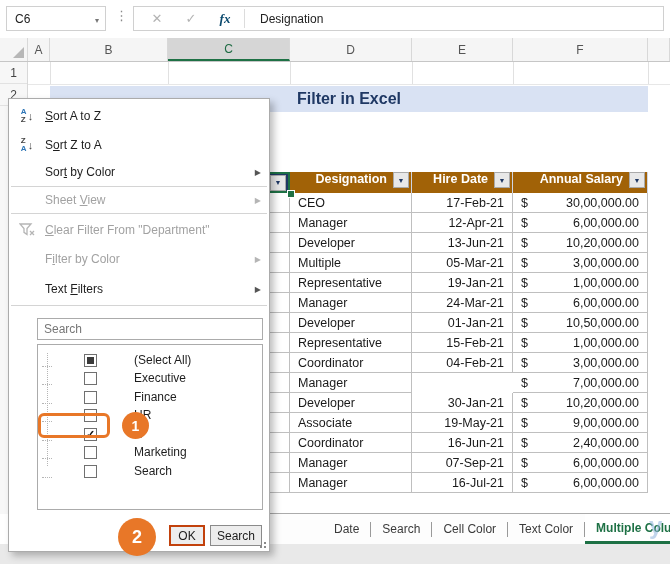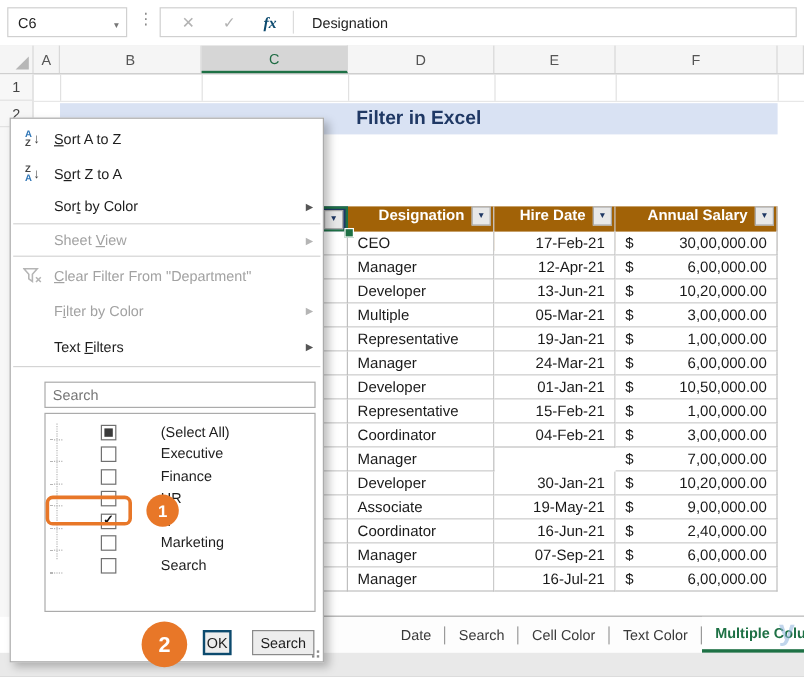--- a/index.html
+++ b/index.html
@@ -91,21 +91,21 @@
   #treeline{position:absolute;left:9px;top:8px;width:1px;height:113px;border-left:1px dotted #b5b5b5;}
   .li{height:18.5px;display:flex;align-items:flex-end;position:relative;padding-left:4px;gap:32px;}
   .li .stub{width:10px;border-top:1px dotted #b5b5b5;flex:none;}
   .cb{width:13px;height:13px;border:1px solid #707070;background:#fff;box-sizing:border-box;flex:none;margin-right:5px;
       display:flex;align-items:center;justify-content:center;}
   .cb .ind{width:7px;height:7px;background:#3b3b3b;}
   .cb .chk{font-size:11px;font-weight:bold;color:#111;line-height:11px;}
   .li .lt{font-size:12px;color:#1e1e1e;}
   .mbtn{position:absolute;top:426px;height:21px;background:#ededed;font-size:12px;color:#1e1e1e;
         display:flex;align-items:center;justify-content:center;box-sizing:border-box;cursor:default;}
-  #okbtn{left:160px;width:24px;border:2px solid #0c4a6e;}
+  #okbtn{left:160px;width:36px;border:2px solid #c2410c;}
   #cancelbtn{left:201px;width:52px;border:1px solid #8a8a8a;}
   #grip{position:absolute;right:2px;bottom:2px;width:10px;height:10px;}
   #grip::after{content:"";position:absolute;right:1px;bottom:1px;width:2px;height:2px;background:#8a8a8a;
                box-shadow:-4px 0 0 #8a8a8a,0 -4px 0 #8a8a8a;}
   
   #hl-it{position:absolute;left:38px;top:413px;width:72px;height:25px;border:3px solid #e87728;border-radius:6px;
          box-sizing:border-box;z-index:20;pointer-events:none;}
   .badge{position:absolute;border-radius:50%;background:#e87728;color:#fff;font-weight:bold;z-index:20;
          display:flex;align-items:center;justify-content:center;pointer-events:none;}
   #badge1{left:122px;top:412px;width:27px;height:27px;font-size:14px;}

